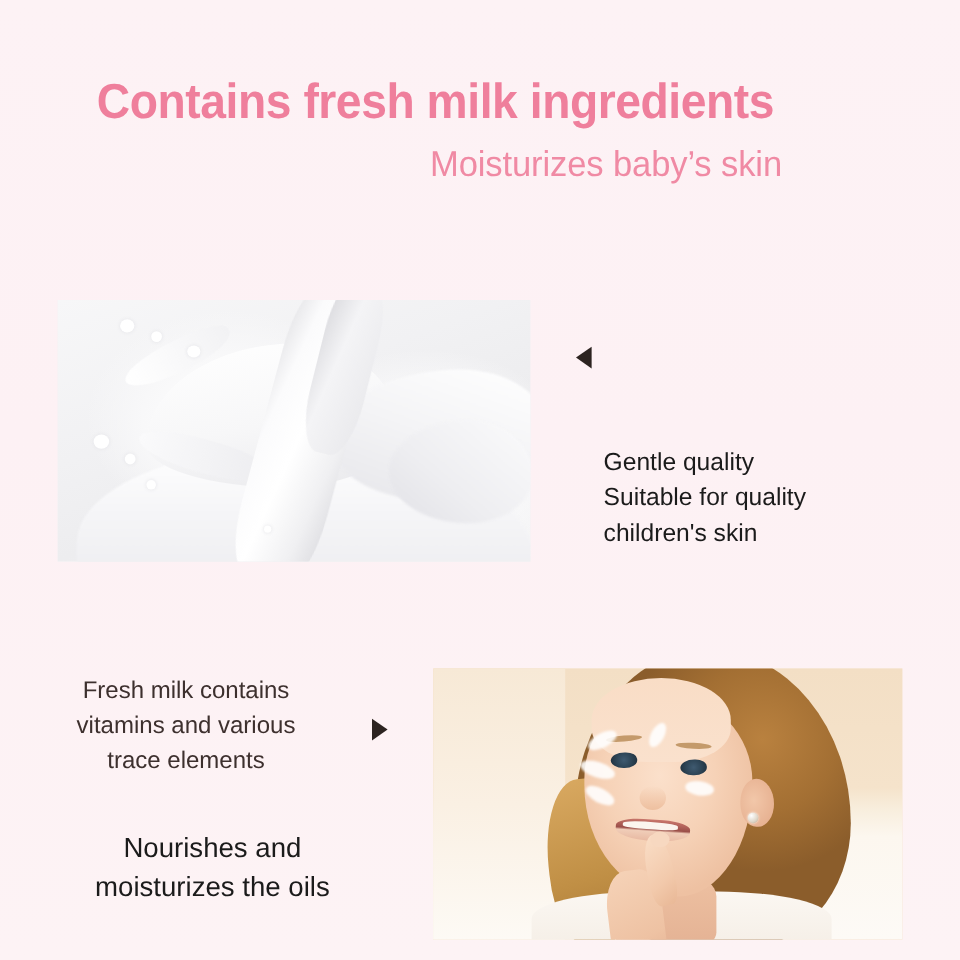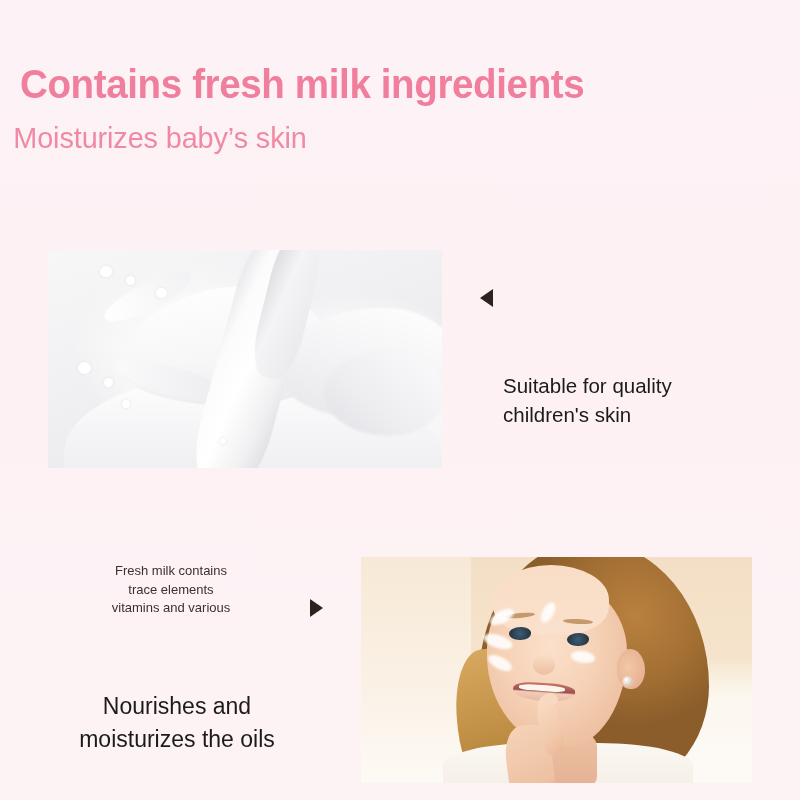--- a/index.html
+++ b/index.html
@@ -21,21 +21,21 @@
     height: 800px;
     background: linear-gradient(180deg, #fdf2f5 0%, #fdf1f4 45%, #fdf3f5 100%);
   }
 
   
   .heading-block {
     position: absolute;
     left: 0;
     top: 62px;
     width: 665px;
-    text-align: left;
+    text-align: right;
   }
   .headline {
     font-family: "Liberation Sans Narrow", "Liberation Sans", sans-serif;
     font-size: 41px;
     font-weight: bold;
     color: #ef7f9c;
     letter-spacing: -0.4px;
     line-height: 1.12;
     transform: scaleX(0.94);
     transform-origin: center;
@@ -361,24 +361,24 @@
     left: 503px;
     top: 371px;
     width: 285px;
     font-size: 20.5px;
     line-height: 1.43;
     color: #1b1b1b;
     text-align: left;
   }
   .txt-left-1 {
     position: absolute;
-    left: 42px;
+    left: 26px;
     top: 562px;
     width: 258px;
-    font-size: 13px;
+    font-size: 20px;
     line-height: 1.44;
     color: #3d302e;
     text-align: center;
   }
   .txt-left-2 {
     position: absolute;
     left: 42px;
     top: 690px;
     width: 270px;
     font-size: 23px;
@@ -434,28 +434,29 @@
     <div class="drop" style="left:30px;  top:112px; width:13px; height:12px;"></div>
     <div class="drop" style="left:56px;  top:128px; width:9px;  height:9px;"></div>
     <div class="drop" style="left:74px;  top:150px; width:8px;  height:8px;"></div>
     <div class="drop" style="left:172px; top:188px; width:6px;  height:6px;"></div>
   </div>
 
   <div class="arrow arrow-left"></div>
 
 
   <div class="txt-right-2">
+    <div>Gentle quality</div>
     <div>Suitable for quality</div>
     <div>children's skin</div>
   </div>
 
   <div class="txt-left-1">
     <div>Fresh milk contains</div>
+    <div>vitamins and various</div>
     <div>trace elements</div>
-    <div>vitamins and various</div>
   </div>
 
   <div class="arrow arrow-right"></div>
 
   <div class="txt-left-2">
     <div>Nourishes and</div>
     <div>moisturizes the oils</div>
   </div>
 
   <div class="child-photo">

